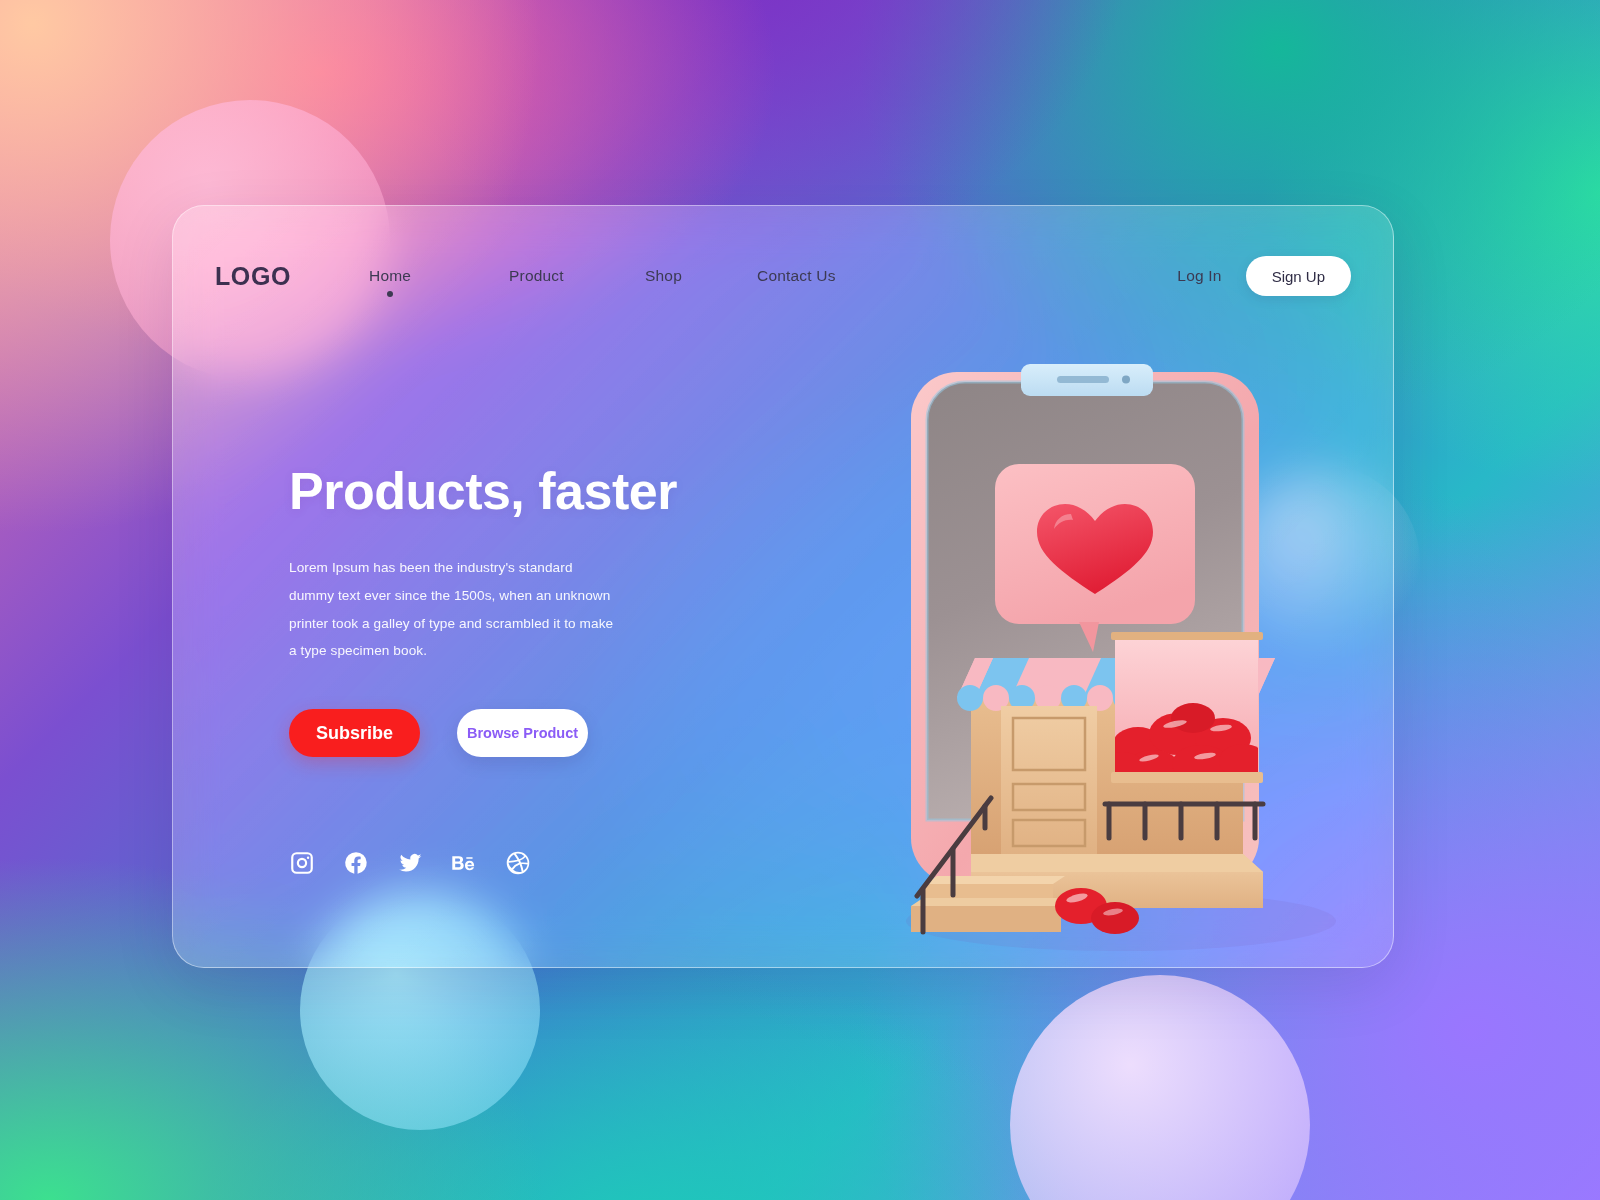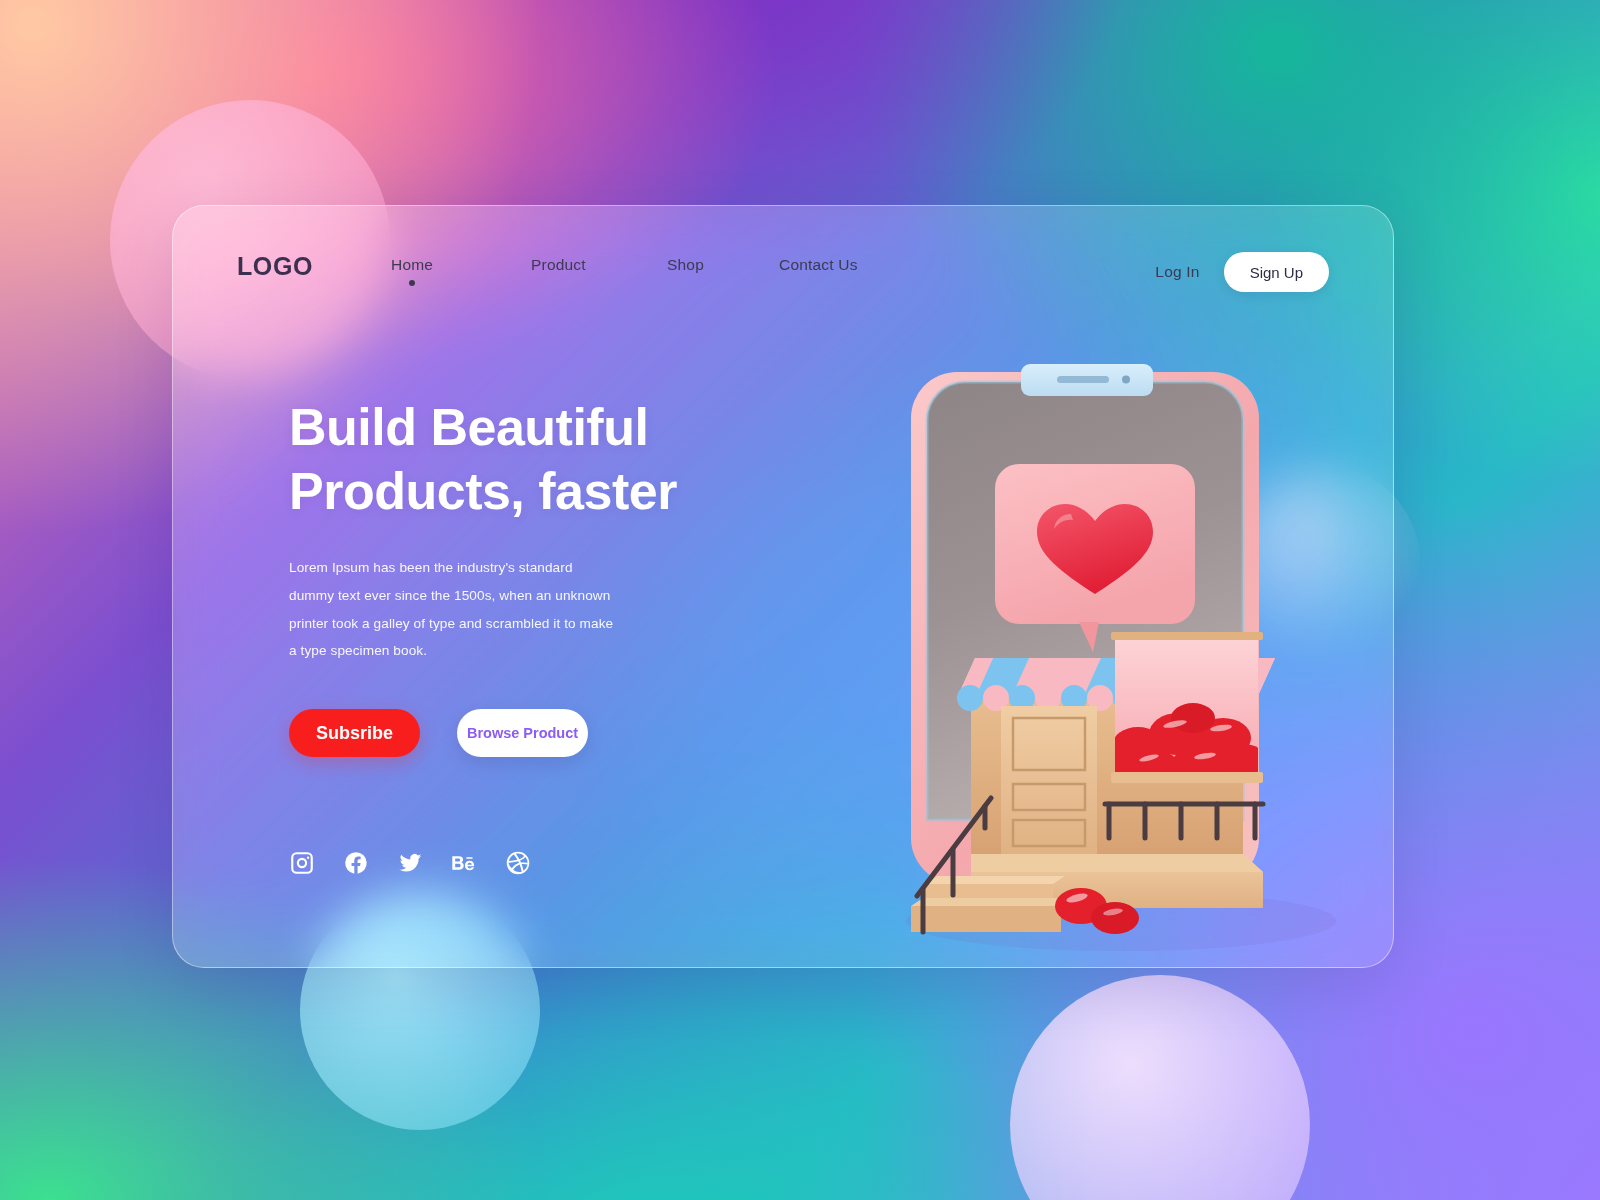--- a/index.html
+++ b/index.html
@@ -47,21 +47,21 @@
     backdrop-filter:blur(22px) saturate(118%);
     -webkit-backdrop-filter:blur(22px) saturate(118%);
     box-shadow:0 18px 60px rgba(60,20,90,.12);
     overflow:hidden;
   }
   #glass-inner { position:absolute; inset:0; }
 
   
   #navbar {
     position:absolute; left:0; right:0; top:46px; height:48px;
-    display:flex; align-items:flex-start; padding:0 64px;
+    display:flex; align-items:center; padding:0 42px;
   }
   #logo {
     font-size:25px; font-weight:bold; letter-spacing:.6px;
     color:#3c3050; flex:0 0 auto; width:150px;
   }
   #nav-links { display:flex; align-items:center; gap:12px; flex:1 1 auto; }
   .nav-link {
     position:relative; font-size:15.5px; color:#3c3a52;
     text-decoration:none; padding:4px 0; letter-spacing:.2px;
   }
@@ -143,21 +143,21 @@
       </div>
 
       <div id="nav-actions">
         <a id="login-link" href="#">Log In</a>
         <button id="signup-button">Sign Up</button>
       </div>
     </nav>
 
     <div id="hero-copy">
       <h1 id="hero-title">
-        <span>Build Beautiful</span><br>
+        <br>
         <span>Products, faster</span>
       </h1>
 
       <p id="hero-paragraph">Lorem Ipsum has been the industry's standard dummy text ever since the 1500s, when an unknown printer took a galley of type and scrambled it to make a type specimen book.</p>
 
       <div id="hero-buttons">
         <button id="subscribe-button">Subsribe</button>
         <button id="browse-button">Browse Product</button>
       </div>
 

